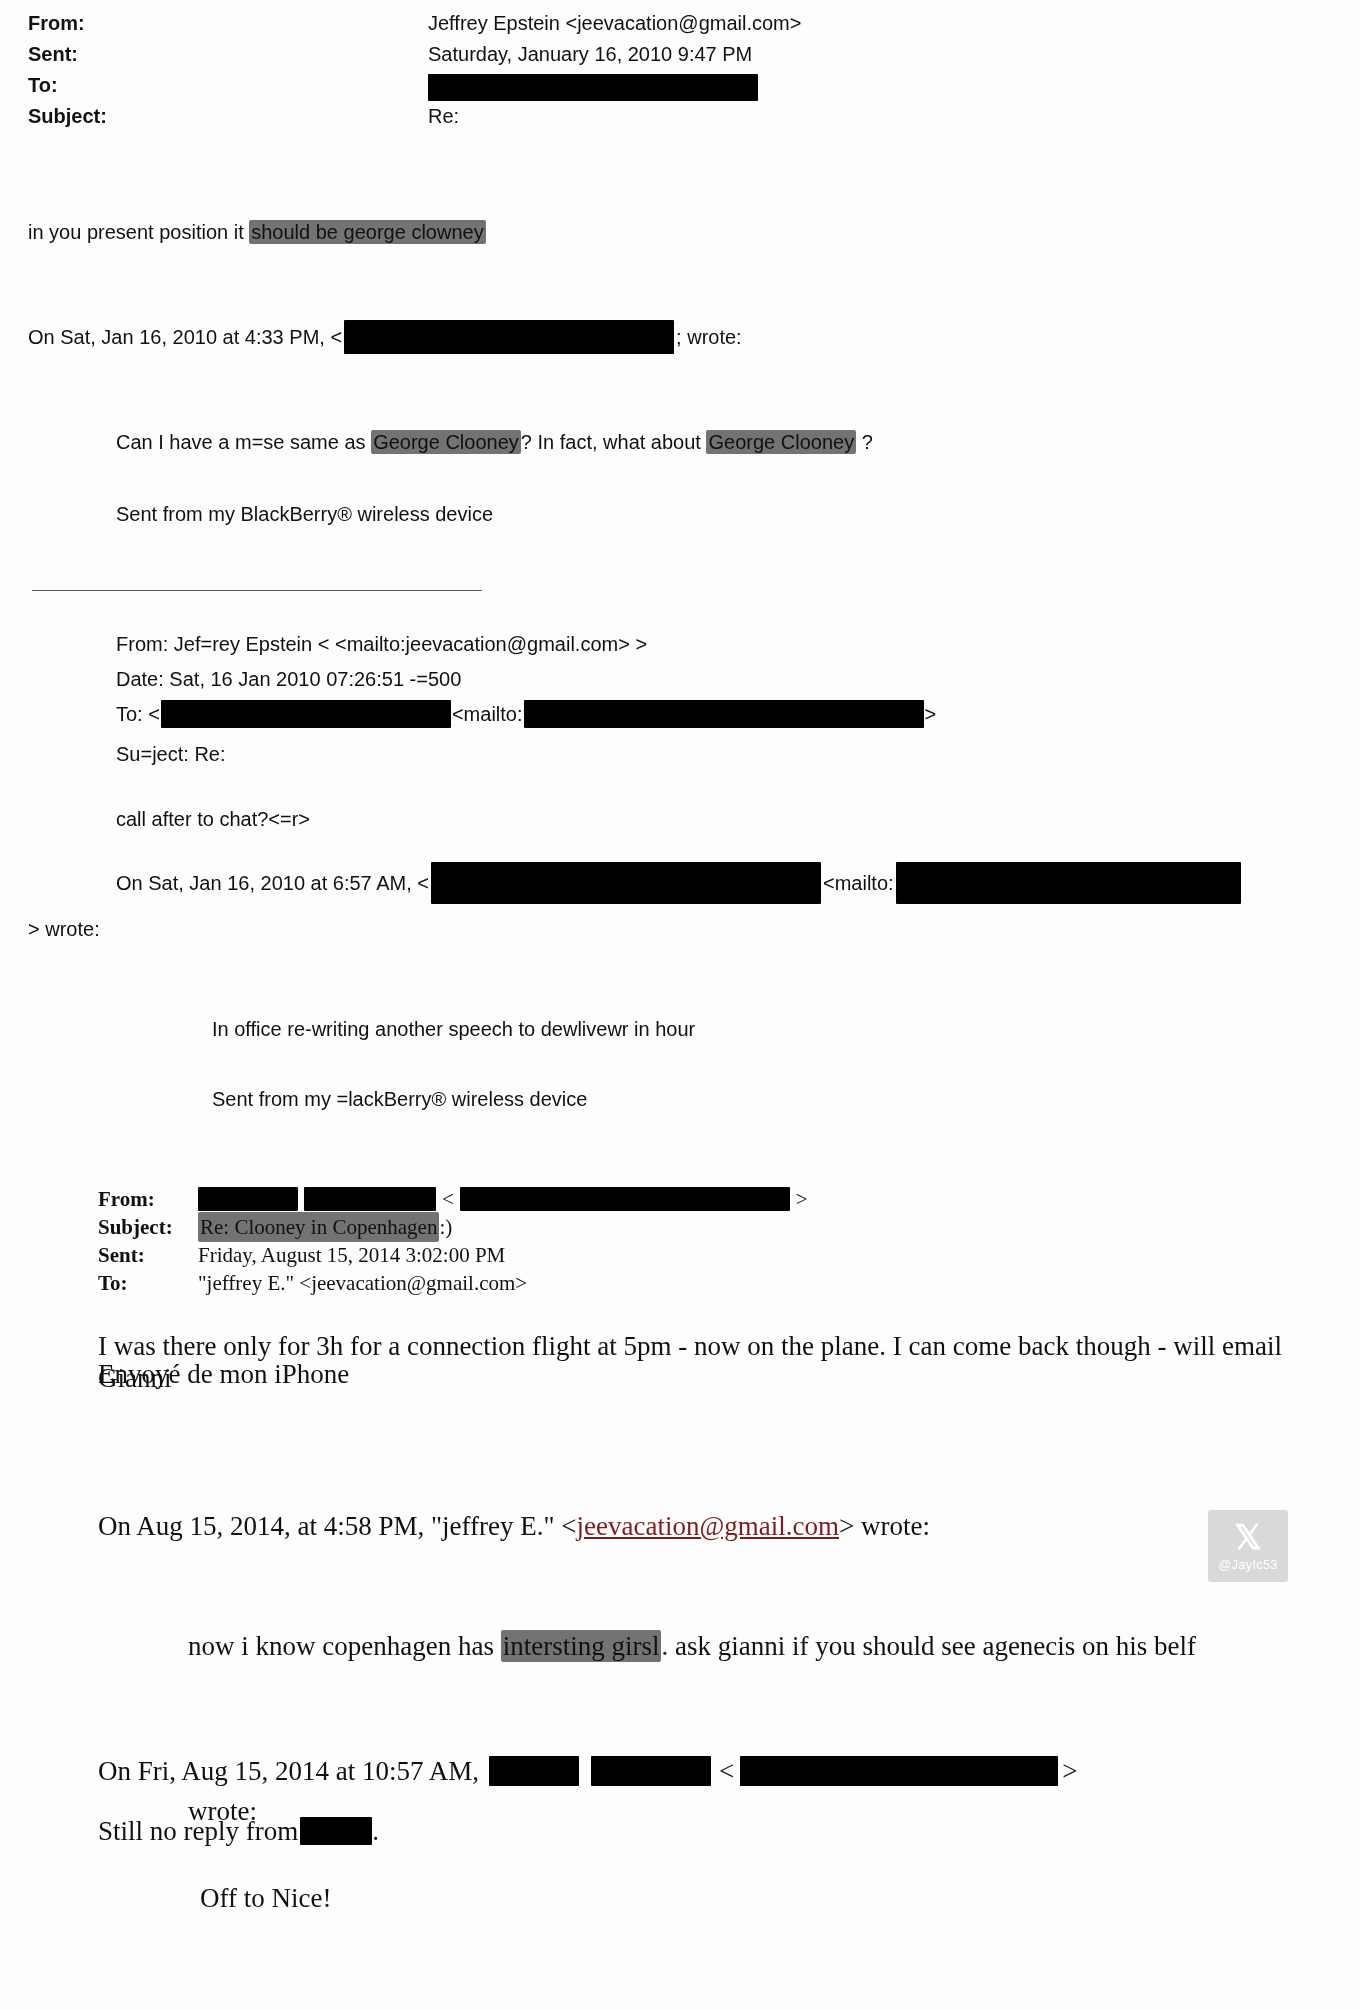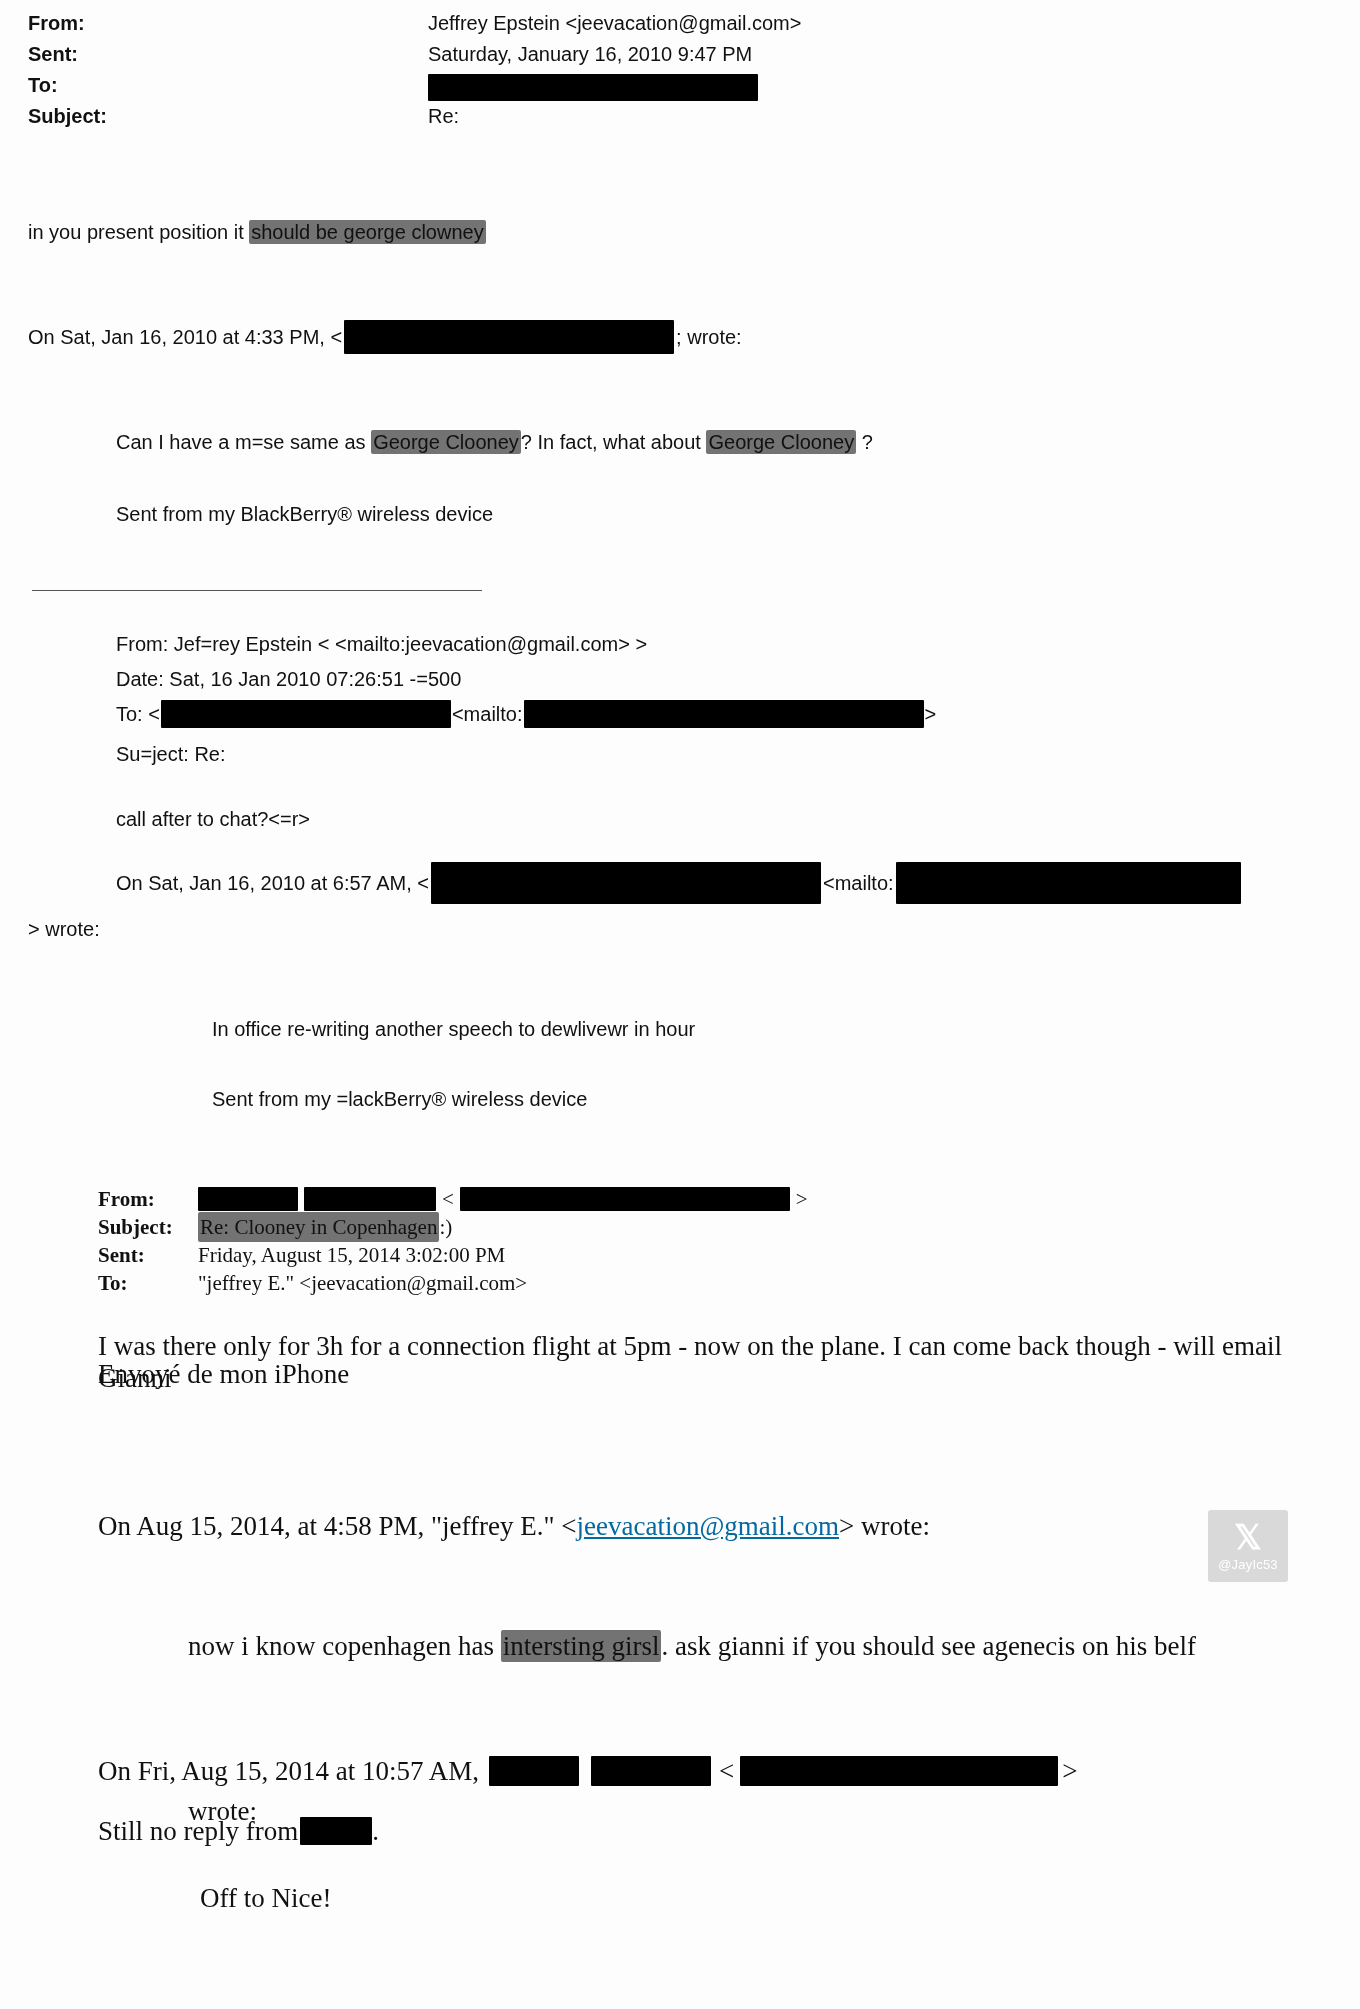--- a/index.html
+++ b/index.html
@@ -98,21 +98,21 @@
     font-size: 21px;
   }
   .hdr2-val {
     font-family: "Liberation Serif", serif;
     font-size: 21px;
     display: flex;
     align-items: center;
     gap: 6px;
   }
   .link {
-    color: #0369a1;
+    color: #7f1d1d;
     text-decoration: underline;
   }
   
   .watermark {
     position: absolute;
     left: 1208px;
     top: 1510px;
     width: 80px;
     height: 72px;
     background: #d9d9d9;

